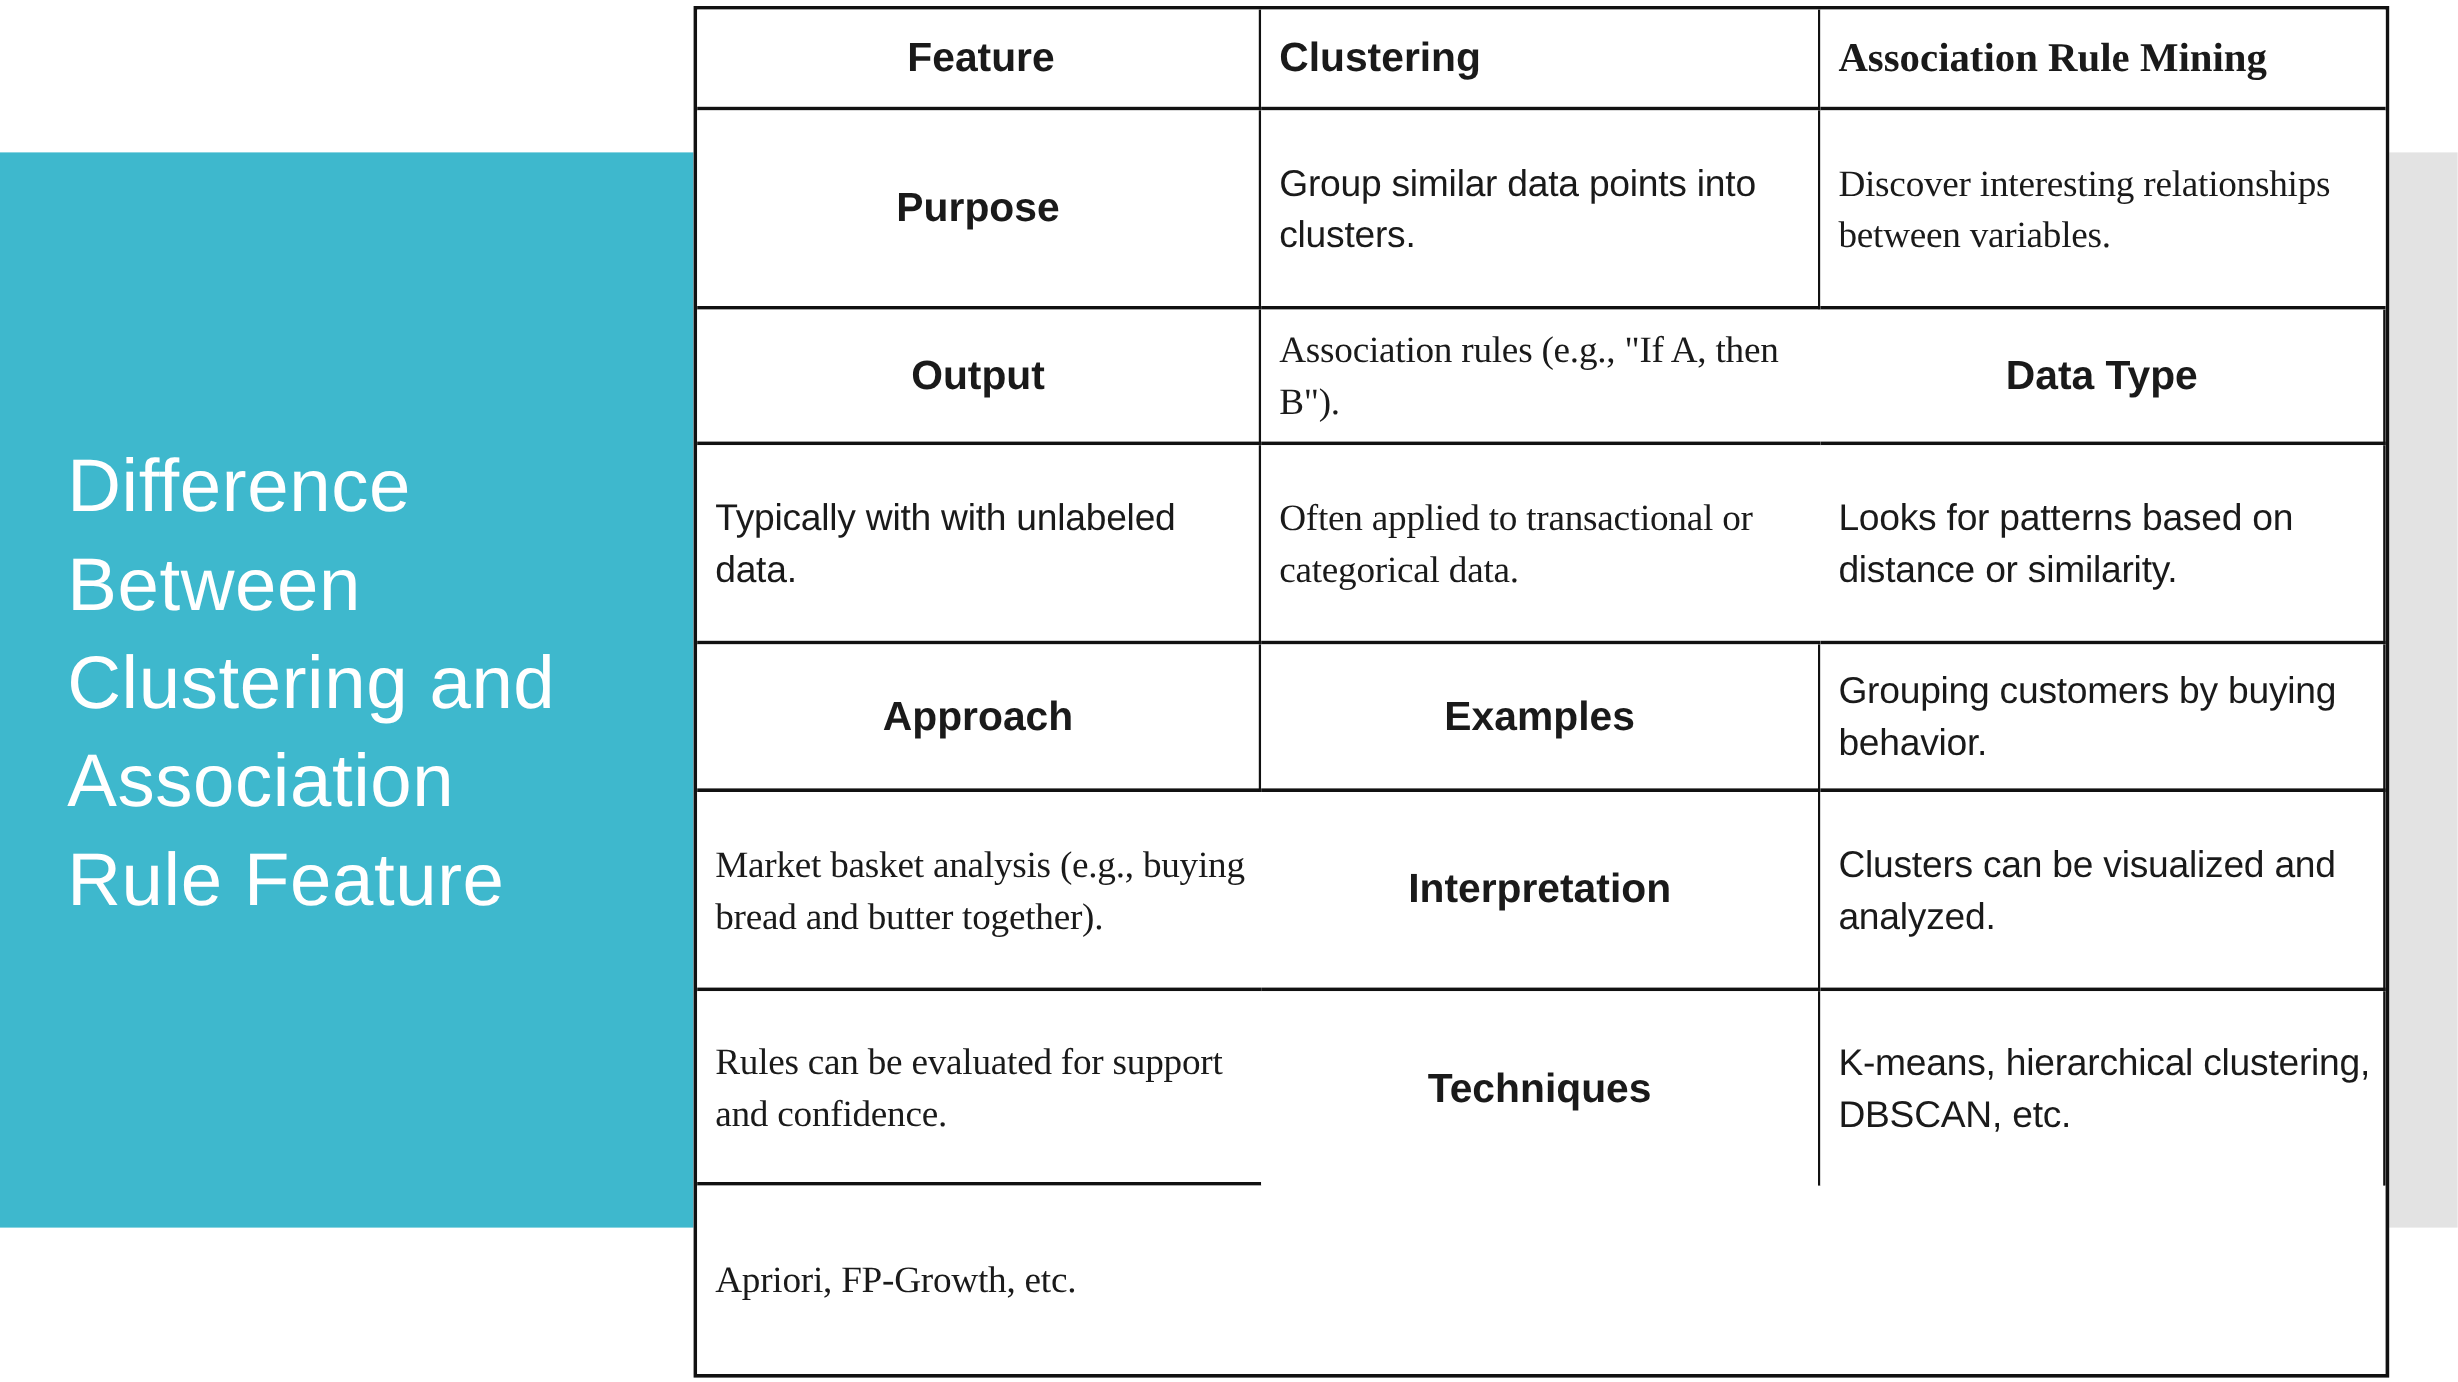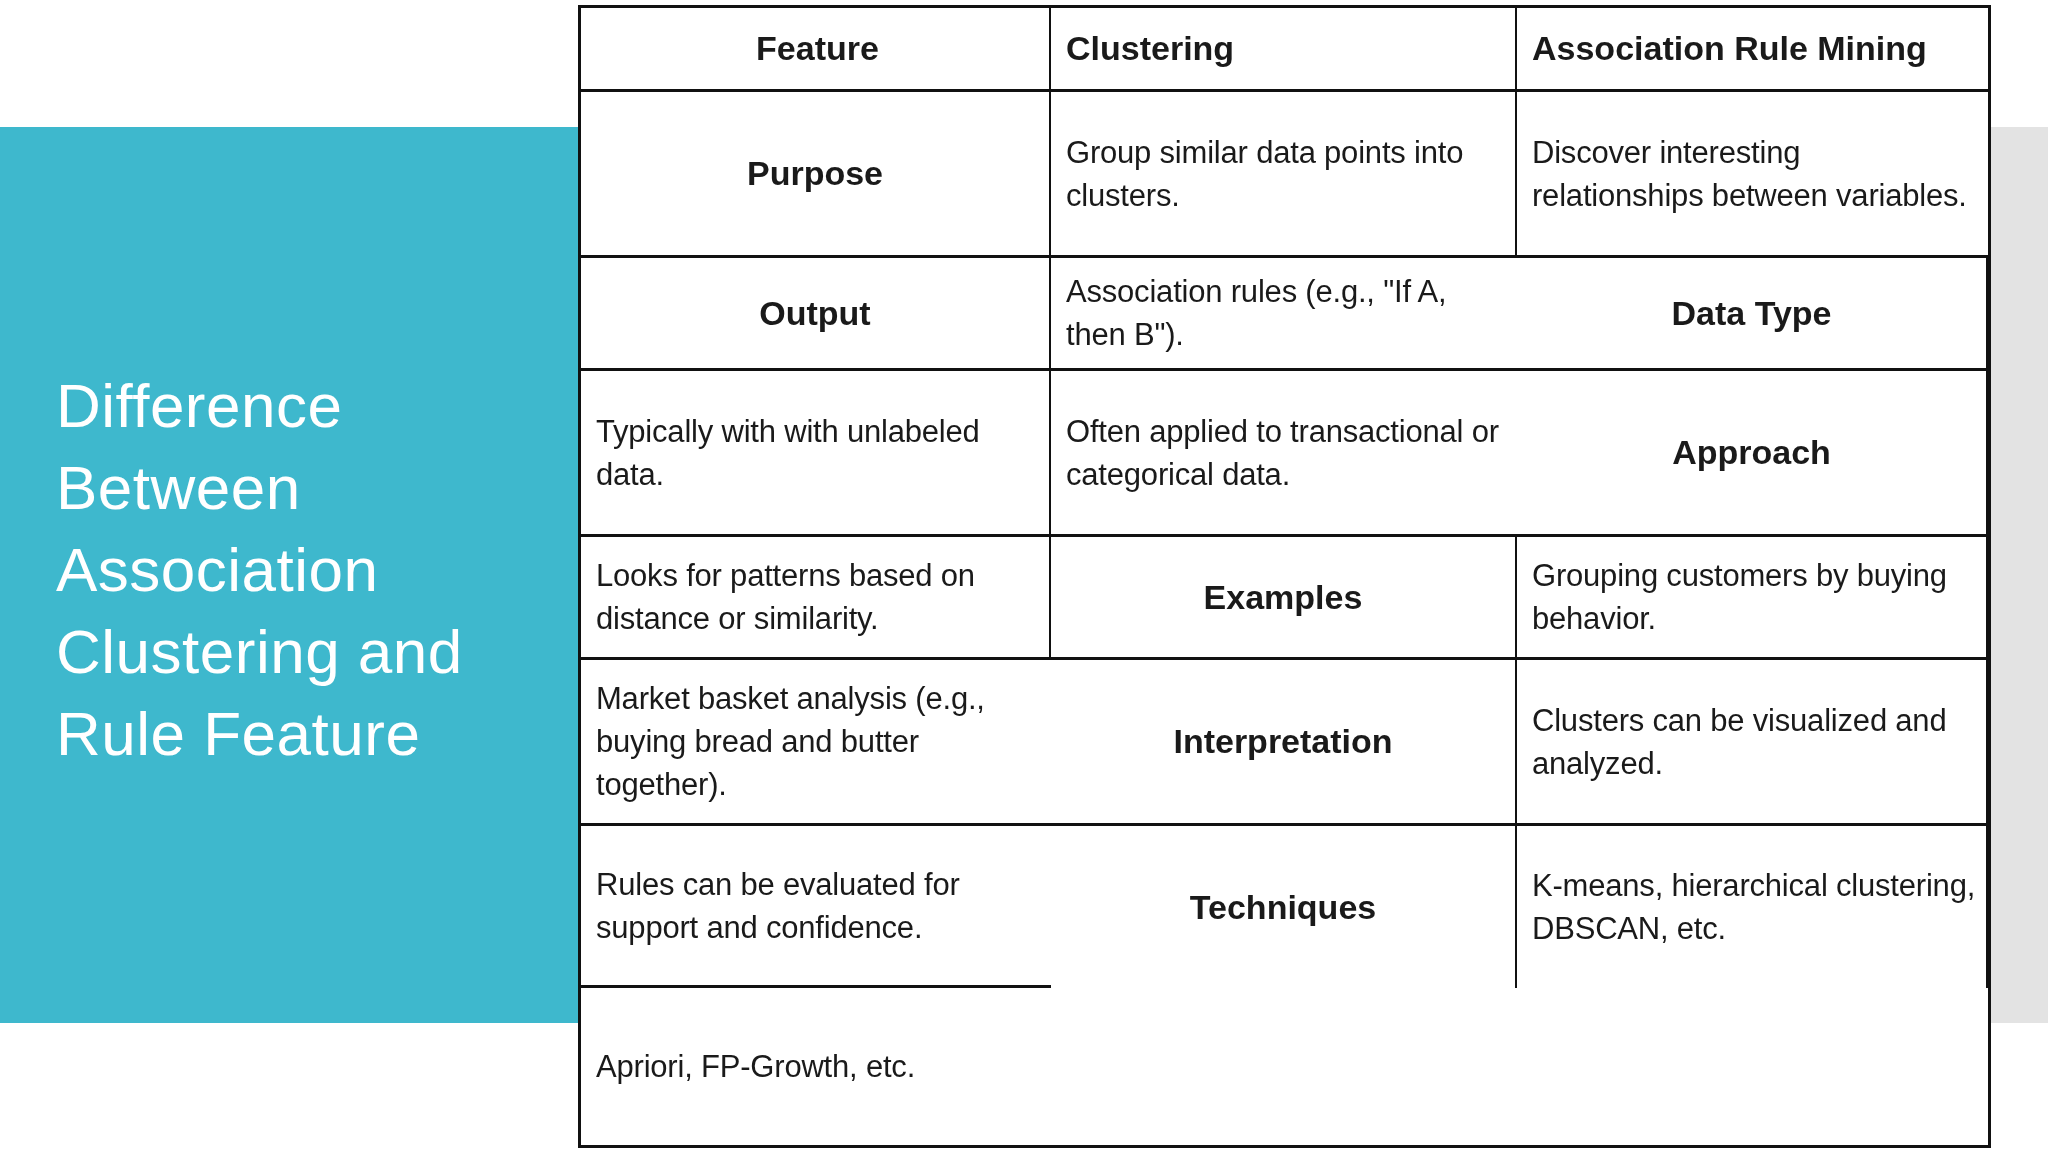--- a/index.html
+++ b/index.html
@@ -63,21 +63,21 @@
     display:flex;
     align-items:center;
     border-right:2px solid var(--border);
     border-bottom:3px solid var(--border);
     font-size:31px;
     line-height:43px;
     letter-spacing:-0.2px;
     padding:8px 10px 8px 15px;
     background:#ffffff;
   }
-  .cell.col3{border-right:none;}
+  .cell.col3{border-right:none;font-family:Liberation Serif, serif;}
   .cell.lastrow{border-bottom:none;}
   .cell.hdr{
     font-weight:bold;
     font-size:34px;
     letter-spacing:0;
     text-align:right;
   }
   .cell.feat{
     font-weight:bold;
     font-size:34px;
@@ -90,22 +90,22 @@
 </style>
 </head>
 <body>
 
 <div class="slide">
 
   <div class="accent-box">
     <div class="slide-title">
       <div class="title-line">Difference</div>
       <div class="title-line">Between</div>
+      <div class="title-line">Clustering and</div>
       <div class="title-line">Association</div>
-      <div class="title-line">Clustering and</div>
       <div class="title-line">Rule Feature</div>
     </div>
   </div>
 
   <div class="side-strip"></div>
 
   <div class="cmp-table">
 
     <div class="cell hdr center">Feature</div>
     <div class="cell hdr">Clustering</div>
@@ -115,22 +115,22 @@
     <div class="cell">Group similar data points into clusters.</div>
     <div class="cell col3">Discover interesting relationships between variables.</div>
 
     <div class="cell feat">Output</div>
     <div class="cell col3">Association rules (e.g., "If A, then B").</div>
 
     <div class="cell feat">Data Type</div>
     <div class="cell">Typically with with unlabeled data.</div>
     <div class="cell col3">Often applied to transactional or categorical data.</div>
 
+    <div class="cell">Looks for patterns based on distance or similarity.</div>
     <div class="cell feat">Approach</div>
-    <div class="cell">Looks for patterns based on distance or similarity.</div>
 
     <div class="cell feat">Examples</div>
     <div class="cell">Grouping customers by buying behavior.</div>
     <div class="cell col3">Market basket analysis (e.g., buying bread and butter together).</div>
 
     <div class="cell feat">Interpretation</div>
     <div class="cell">Clusters can be visualized and analyzed.</div>
     <div class="cell col3">Rules can be evaluated for support and confidence.</div>
 
     <div class="cell feat lastrow">Techniques</div>

